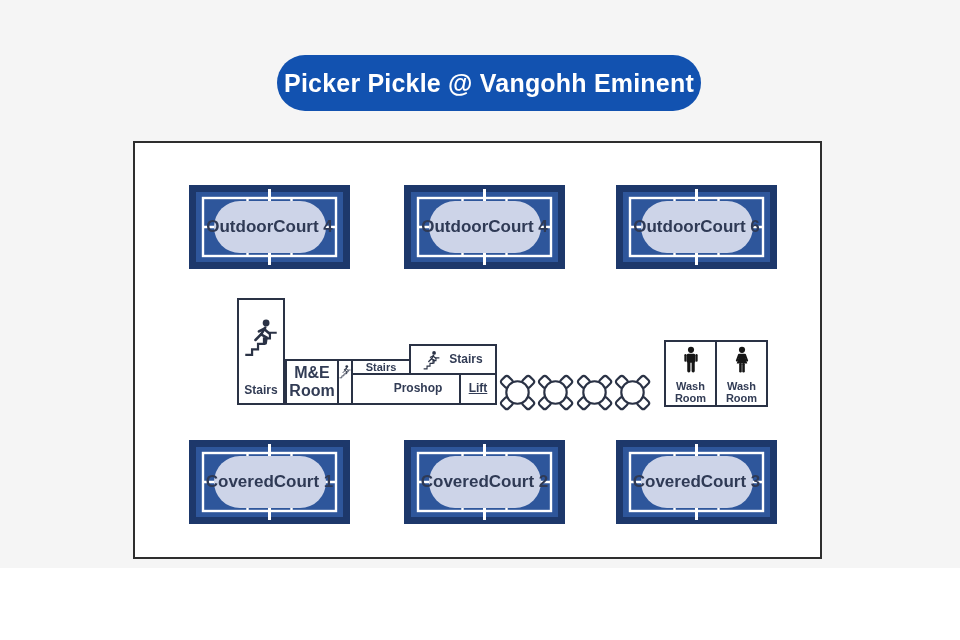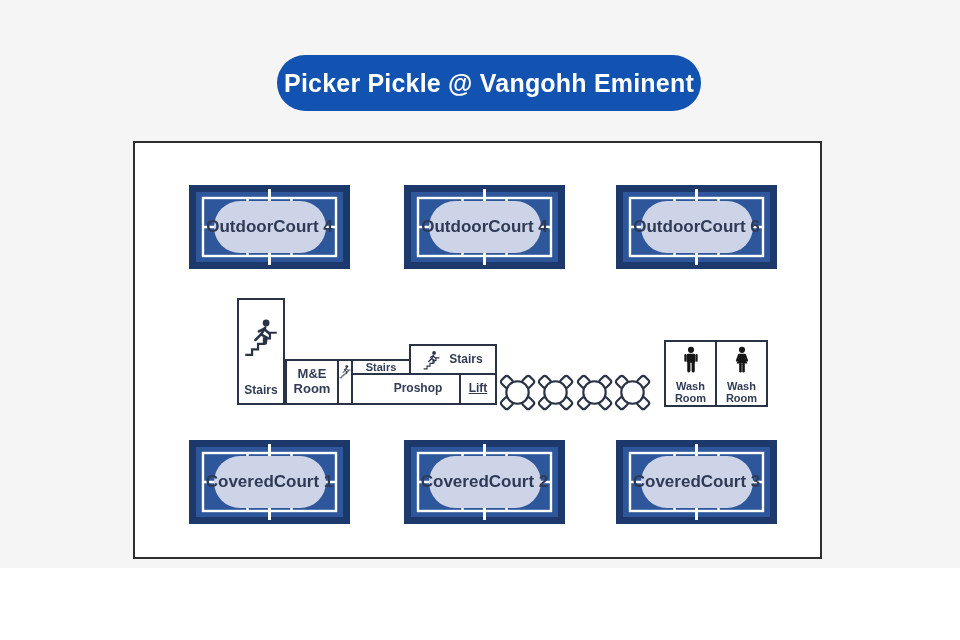--- a/index.html
+++ b/index.html
@@ -32,21 +32,21 @@
     border-radius:26px;background:var(--court-pill);display:flex;flex-direction:row;
     align-items:center;justify-content:center;}
   .pill span{display:block;font-size:17px;font-weight:800;color:var(--court-text);line-height:1.3;white-space:nowrap;}
 
   
   .fbox{position:absolute;background:#fff;border:2px solid var(--facility-border);box-sizing:border-box;
     color:var(--facility-text);font-weight:700;display:flex;align-items:center;justify-content:center;text-align:center;}
   .fbox .lbl{line-height:1.15;}
   .stairs-left{left:102px;top:155px;width:48px;height:107px;flex-direction:column;justify-content:space-between;
     padding:12px 2px 5px;font-size:12px;}
-  .me-room{left:150px;top:216px;width:54px;height:46px;font-size:13px;}
+  .me-room{left:150px;top:216px;width:54px;height:46px;font-size:16px;}
   .stairs-mini{left:202px;top:216px;width:16px;height:46px;align-items:flex-start;justify-content:center;padding-top:3px;}
   .stairs-sm{left:216px;top:216px;width:60px;height:16px;font-size:11px;}
   .proshop{left:216px;top:230px;width:110px;height:32px;font-size:12px;padding-left:24px;}
   .lift{left:324px;top:230px;width:38px;height:32px;font-size:12px;text-decoration:underline;}
   .stairs-up{left:274px;top:201px;width:88px;height:31px;font-size:12px;gap:9px;}
 
   .icf{fill:var(--icon);}
   .ics path{stroke:var(--icon);stroke-width:3;stroke-linecap:round;fill:none;}
   .ict{stroke:var(--icon);stroke-width:2.6;fill:none;}
 

